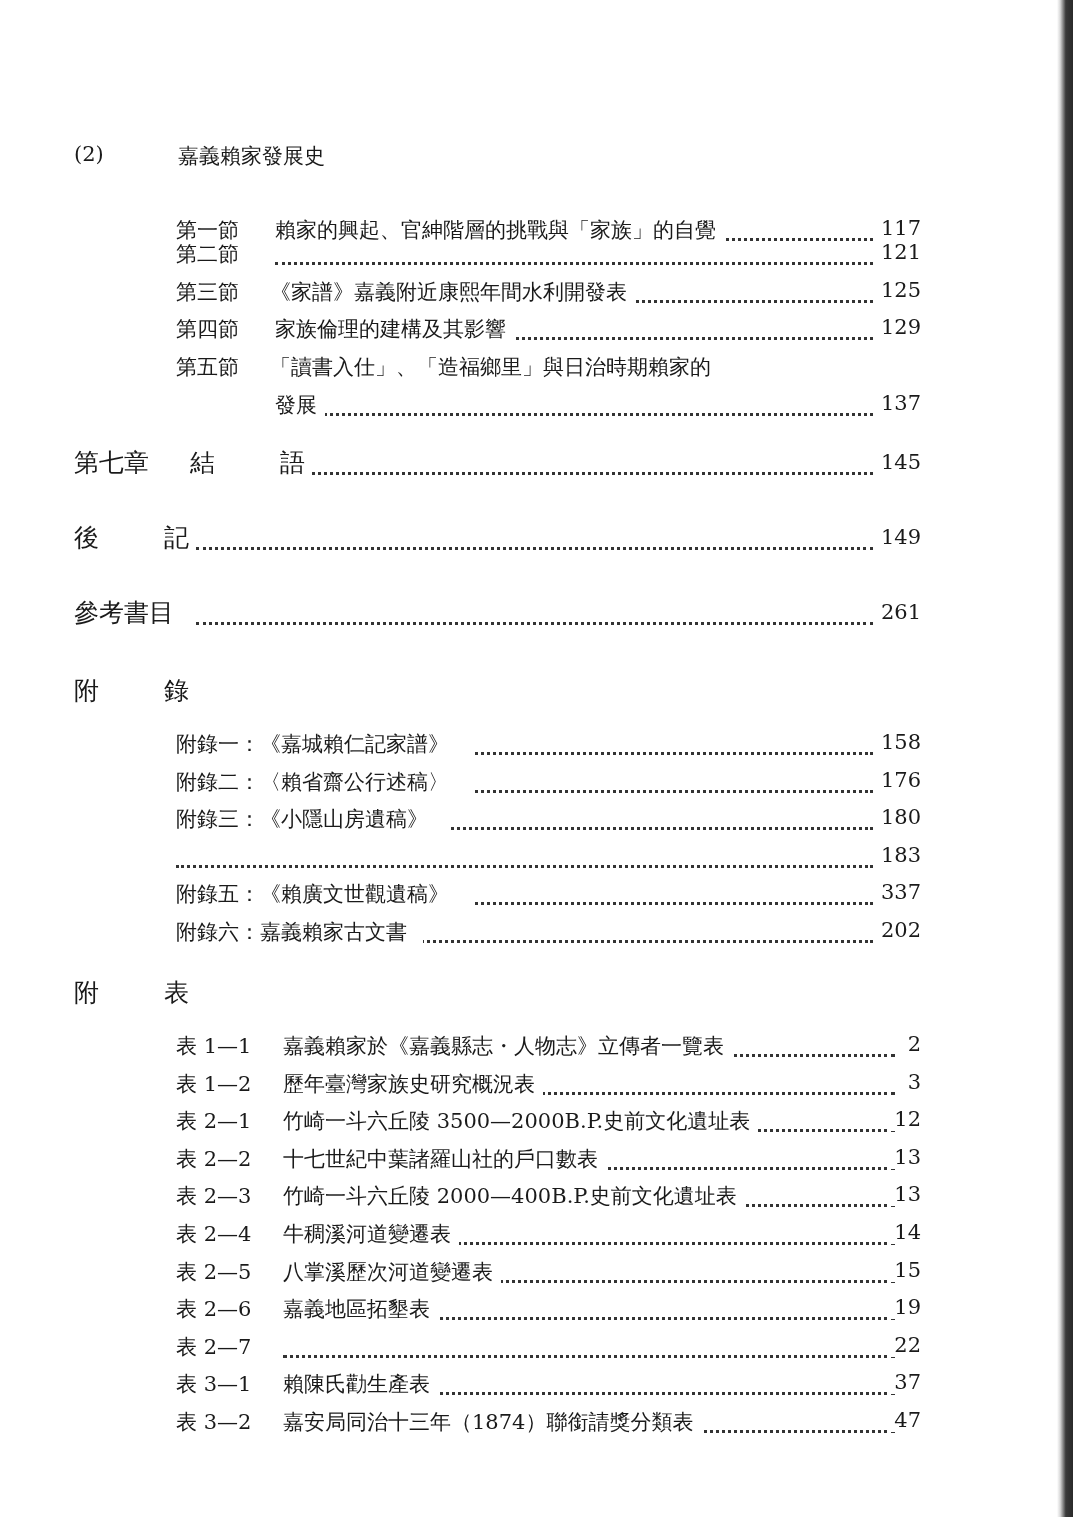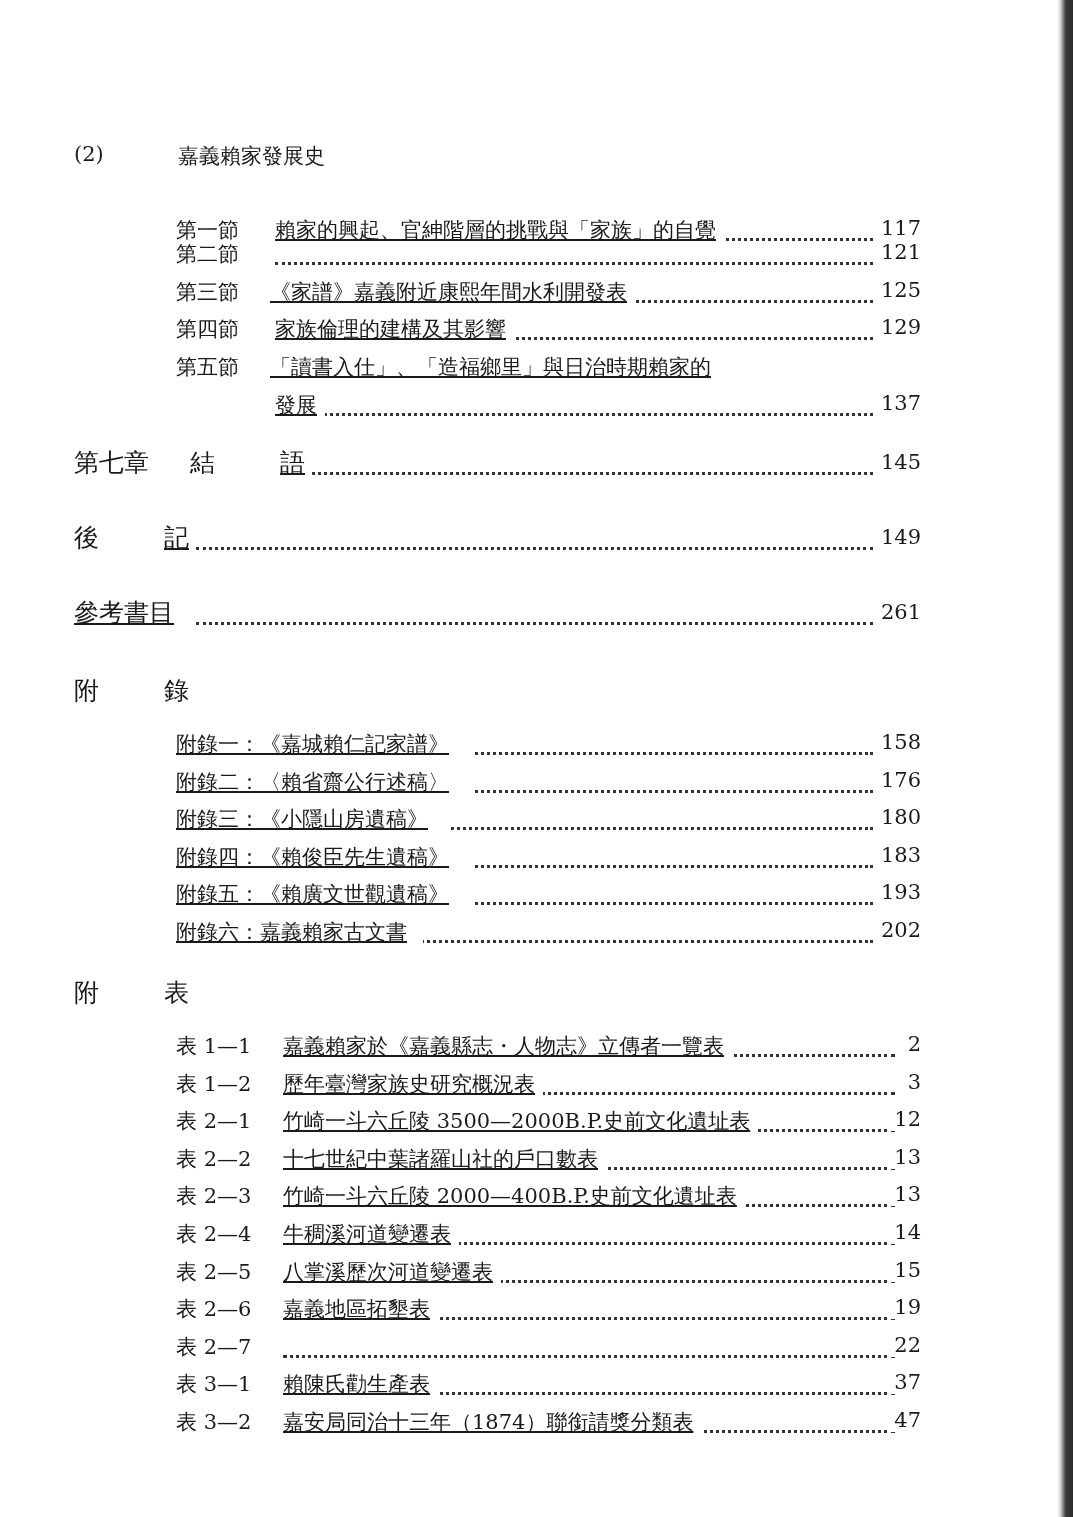--- a/index.html
+++ b/index.html
@@ -11,21 +11,21 @@
   .edge {
     position: absolute; top: 0; right: 0; width: 16px; height: 1517px;
     background: linear-gradient(to right, #ffffff 0%, #d8d8d8 20%, #3a3a3a 55%, #2a2a2a 100%);
   }
   .header { position: absolute; top: 142px; left: 74px; font-size: 21px; }
   .header .pg { position: absolute; left: 0; white-space: nowrap; }
   .header .ttl { position: absolute; left: 104px; white-space: nowrap; }
 
   .row { position: absolute; left: 0; width: 1073px; height: 34px; font-size: 21px; }
   .row .lbl { position: absolute; white-space: nowrap; }
-  .row .txt { position: absolute; white-space: nowrap; background: #fff; padding-right: 8px; text-decoration: underline; }
+  .row .txt { position: absolute; white-space: nowrap; background: #fff; padding-right: 8px; }
   .row .leader {
     position: absolute; height: 0; border-bottom: 3px dotted #333;
   }
   .row .num { position: absolute; right: 152px; white-space: nowrap; background:#fff; padding-left: 4px; }
 
   .big { font-family: "DejaVu Sans", "Liberation Sans", sans-serif; font-size: 25px; }
 </style>
 </head>
 <body>
 
@@ -105,27 +105,26 @@
   <span class="txt" style="left:176px; padding-right:24px"><span>附錄二：</span><span>〈賴省齋公行述稿〉</span></span>
   <span class="num">176</span>
 </div>
 <div class="row" style="top:805px">
   <span class="leader" style="left:176px; right:200px; top:22px"></span>
   <span class="txt" style="left:176px; padding-right:20px"><span>附錄三：</span><span>《小隱山房遺稿》</span></span>
   <span class="num">180</span>
 </div>
 <div class="row" style="top:843px">
   <span class="leader" style="left:176px; right:200px; top:22px"></span>
-  <span class="txt" style="left:176px; padding-right:24px"><span>附錄四：</span><span>《賴俊臣先生遺稿》</span></span>
   <span class="num">183</span>
 </div>
 <div class="row" style="top:880px">
   <span class="leader" style="left:176px; right:200px; top:22px"></span>
   <span class="txt" style="left:176px; padding-right:24px"><span>附錄五：</span><span>《賴廣文世觀遺稿》</span></span>
-  <span class="num">193</span>
+  <span class="num">337</span>
 </div>
 <div class="row" style="top:918px">
   <span class="leader" style="left:176px; right:200px; top:22px"></span>
   <span class="txt" style="left:176px; padding-right:16px"><span>附錄六：</span><span>嘉義賴家古文書</span></span>
   <span class="num">202</span>
 </div>
 
 <div class="row" style="top:976px; height:38px">
   <span class="lbl big" style="left:74px">附</span>
   <span class="lbl big" style="left:164px">表</span>

